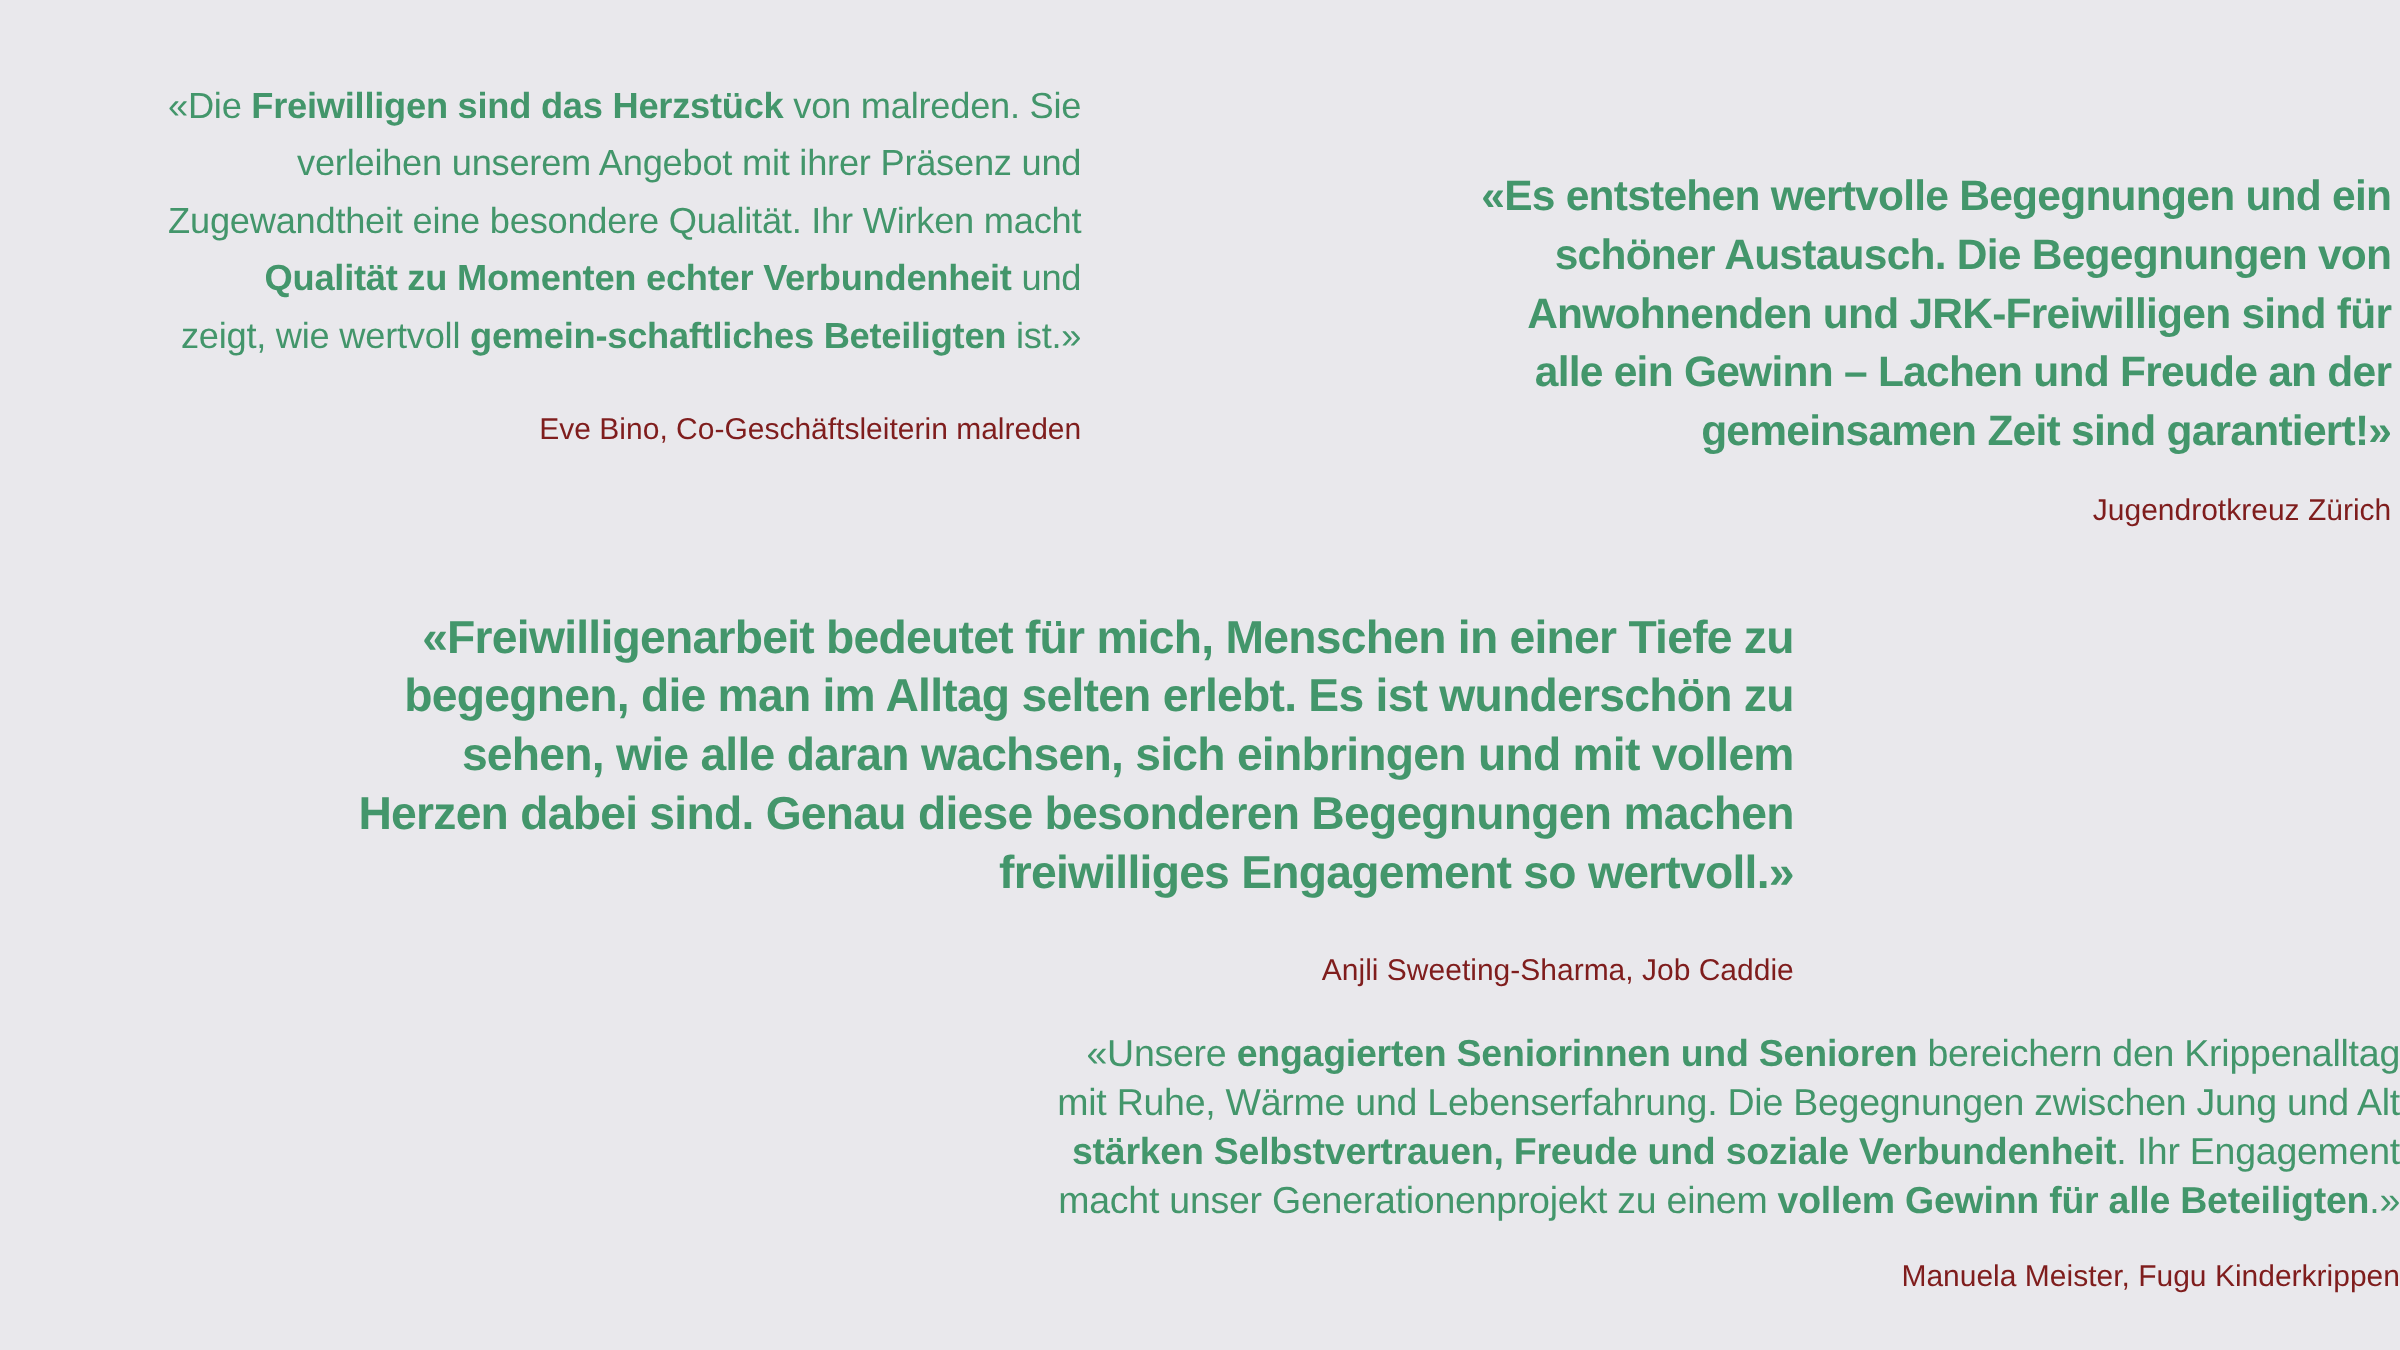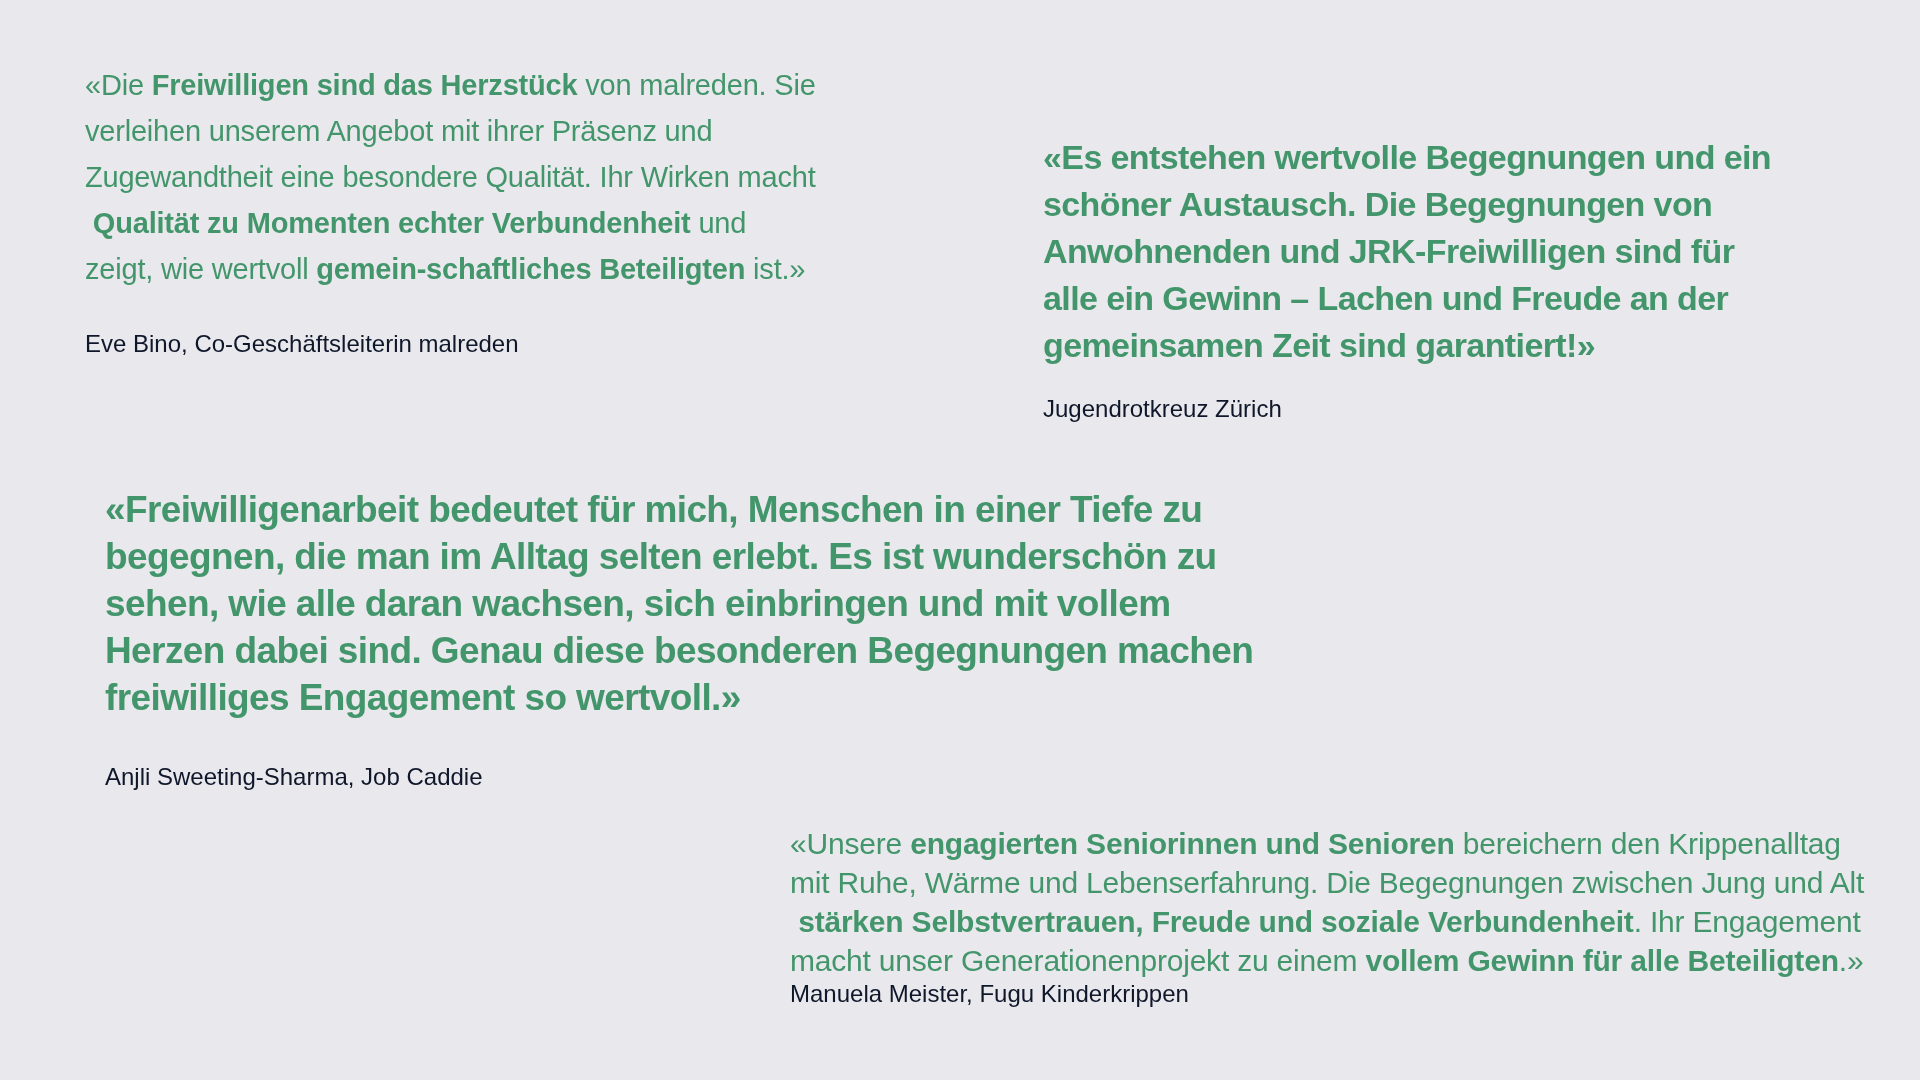--- a/index.html
+++ b/index.html
@@ -1,35 +1,35 @@
 <!DOCTYPE html>
 <html><head>
 <meta charset="utf-8">
 <style>
-  * { margin: 0; padding: 0; box-sizing: border-box; }
+  * { margin: 0; padding: 0; box-sizing: border-box; text-align: right; }
   html, body { width: 1920px; height: 1080px; }
   body {
     font-family: "Liberation Sans", sans-serif;
     background: #e9e8ec;
     overflow: hidden;
   }
   .canvas {
     position: relative;
     width: 1920px;
     height: 1080px;
     background: #e9e8ec;
   }
   .quote-block { position: absolute; }
   .quote-text {
     color: #43966b;
     white-space: pre-wrap;
   }
   .quote-text .b { font-weight: 700; }
   .attribution {
-    color: #0f172a;
+    color: #7f1d1d;
     font-weight: 400;
     white-space: nowrap;
   }
 
   
   .q1 { left: 85px; top: 62px; width: 780px; }
   .q1 .quote-text { font-size: 29px; line-height: 46px; letter-spacing: -0.2px; }
   .q1 .attribution { margin-top: 38px; font-size: 24px; }
 
   
@@ -38,21 +38,21 @@
   .q2 .attribution { margin-top: 26px; font-size: 24px; }
 
   
   .q3 { left: 105px; top: 486px; width: 1330px; }
   .q3 .quote-text { font-size: 37px; line-height: 47px; font-weight: 700; letter-spacing: -0.6px; }
   .q3 .attribution { margin-top: 42px; font-size: 24px; }
 
   
   .q4 { left: 790px; top: 824px; width: 1130px; }
   .q4 .quote-text { font-size: 30px; line-height: 39px; letter-spacing: -0.2px; }
-  .q4 .attribution { font-size: 24px; }
+  .q4 .attribution { margin-top: 28px; font-size: 24px; }
 </style>
 </head>
 <body>
 
 <div class="canvas">
 
   <div class="quote-block q1">
     <div class="quote-text"><span>«Die </span><span class="b">Freiwilligen sind das Herzstück</span><span> von malreden. Sie
 verleihen unserem Angebot mit ihrer Präsenz und
 Zugewandtheit eine besondere Qualität. Ihr Wirken macht

